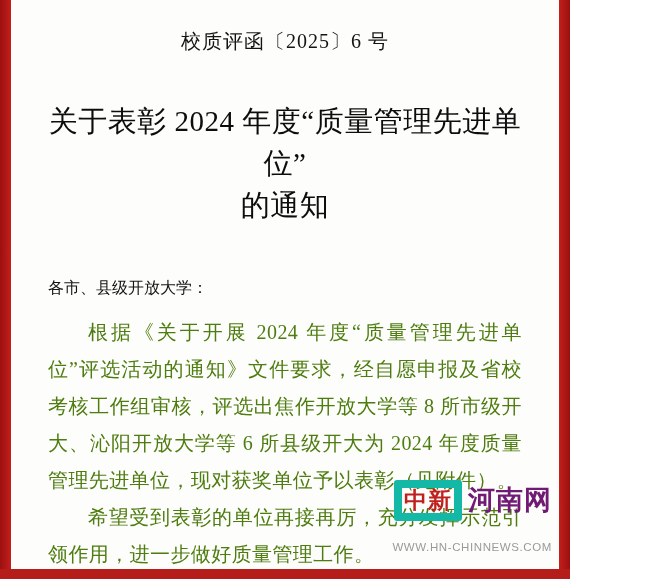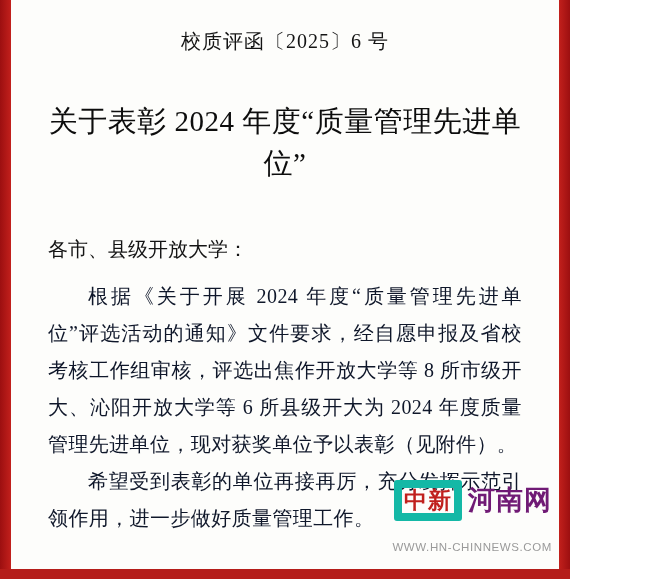--- a/index.html
+++ b/index.html
@@ -41,32 +41,32 @@
     font-weight: normal;
     line-height: 1.45;
     color: #0d0d0d;
     letter-spacing: 0.5px;
   }
   .title .line1 { display: block; }
   .title .line2 { display: block; }
 
   .salutation {
     margin-top: 50px;
-    font-size: 20px;
+    font-size: 16px;
     line-height: 1.5;
     color: #141414;
   }
 
   .para {
     margin-top: 14px;
     font-size: 20px;
     line-height: 1.85;
     text-indent: 2em;
     text-align: justify;
-    color: #0f172a;
+    color: #4d7c0f;
     letter-spacing: 0.4px;
   }
   .para.tight {
     margin-top: 0;
   }
 
   
   .edge-left, .edge-right {
     position: absolute;
     top: 0;
@@ -135,20 +135,21 @@
 
 <div class="page">
 
   <div class="edge-left"></div>
   <div class="edge-right"></div>
 
   <div class="doc-number">校质评函〔2025〕6 号</div>
 
   <div class="title">
     <span class="line1">关于表彰 2024 年度“质量管理先进单位”</span>
+    <span class="line2">的通知</span>
   </div>
 
   <div class="salutation">各市、县级开放大学：</div>
 
   <div class="para">根据《关于开展 2024 年度“质量管理先进单位”评选活动的通知》文件要求，经自愿申报及省校考核工作组审核，评选出焦作开放大学等 8 所市级开大、沁阳开放大学等 6 所县级开大为 2024 年度质量管理先进单位，现对获奖单位予以表彰（见附件）。</div>
 
   <div class="para tight">希望受到表彰的单位再接再厉，充分发挥示范引领作用，进一步做好质量管理工作。</div>
 
   <div class="watermark">
     <div class="wm-row">

